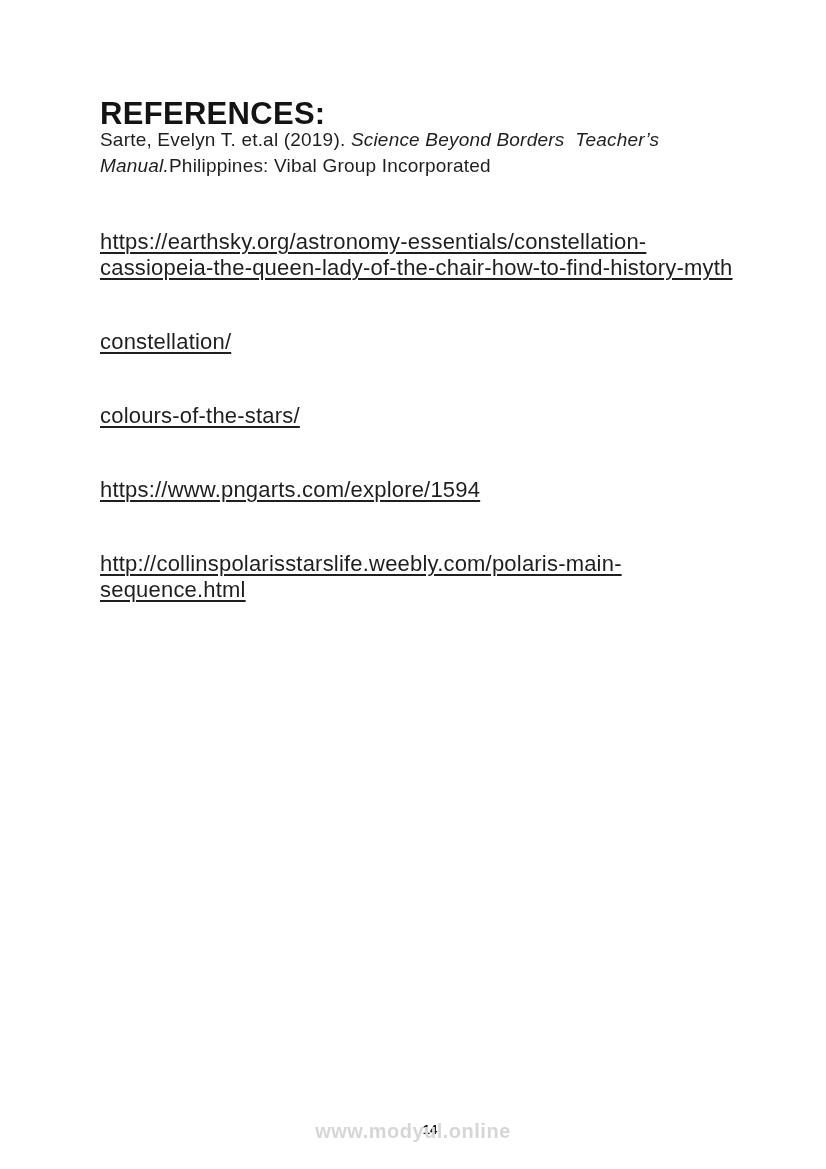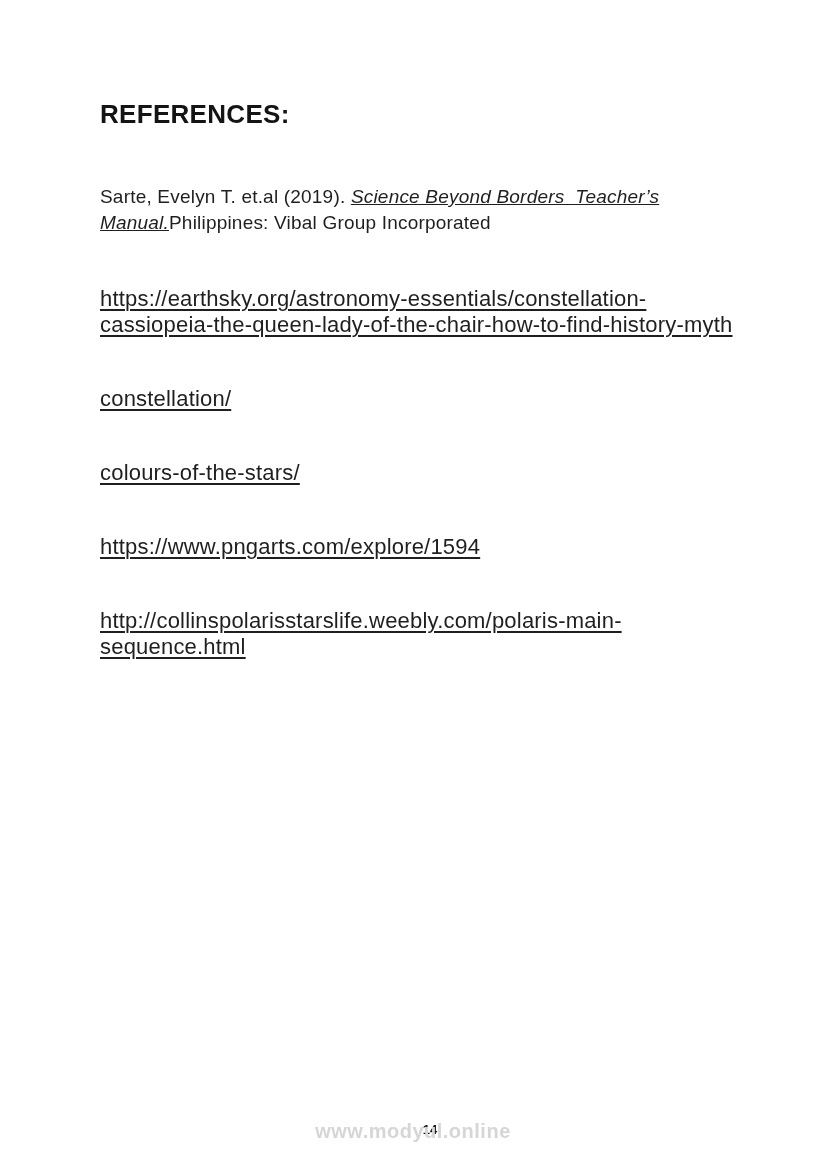--- a/index.html
+++ b/index.html
@@ -16,36 +16,35 @@
     margin: 0 auto;
     overflow: hidden;
   }
   .content {
     position: absolute;
     left: 100px;
     top: 101px;
     width: 648px;
   }
   .heading {
-    font-size: 26px;
+    font-size: 31px;
     font-weight: bold;
     line-height: 26px;
     letter-spacing: 0.3px;
-    margin-bottom: 57px;
     color: #141414;
   }
   .citation {
     font-size: 19px;
     line-height: 26px;
     letter-spacing: 0.2px;
     margin-bottom: 50px;
     white-space: pre-wrap;
   }
   .cit-line { display: block; }
-  .italic { font-style: italic; text-decoration: underline; }
+  .italic { font-style: italic; }
   .link-block {
     margin-bottom: 48px;
     font-size: 22px;
     line-height: 26px;
     letter-spacing: 0.2px;
   }
   .ref-link {
     color: #1f1f1f;
     text-decoration: none;
     cursor: pointer;

